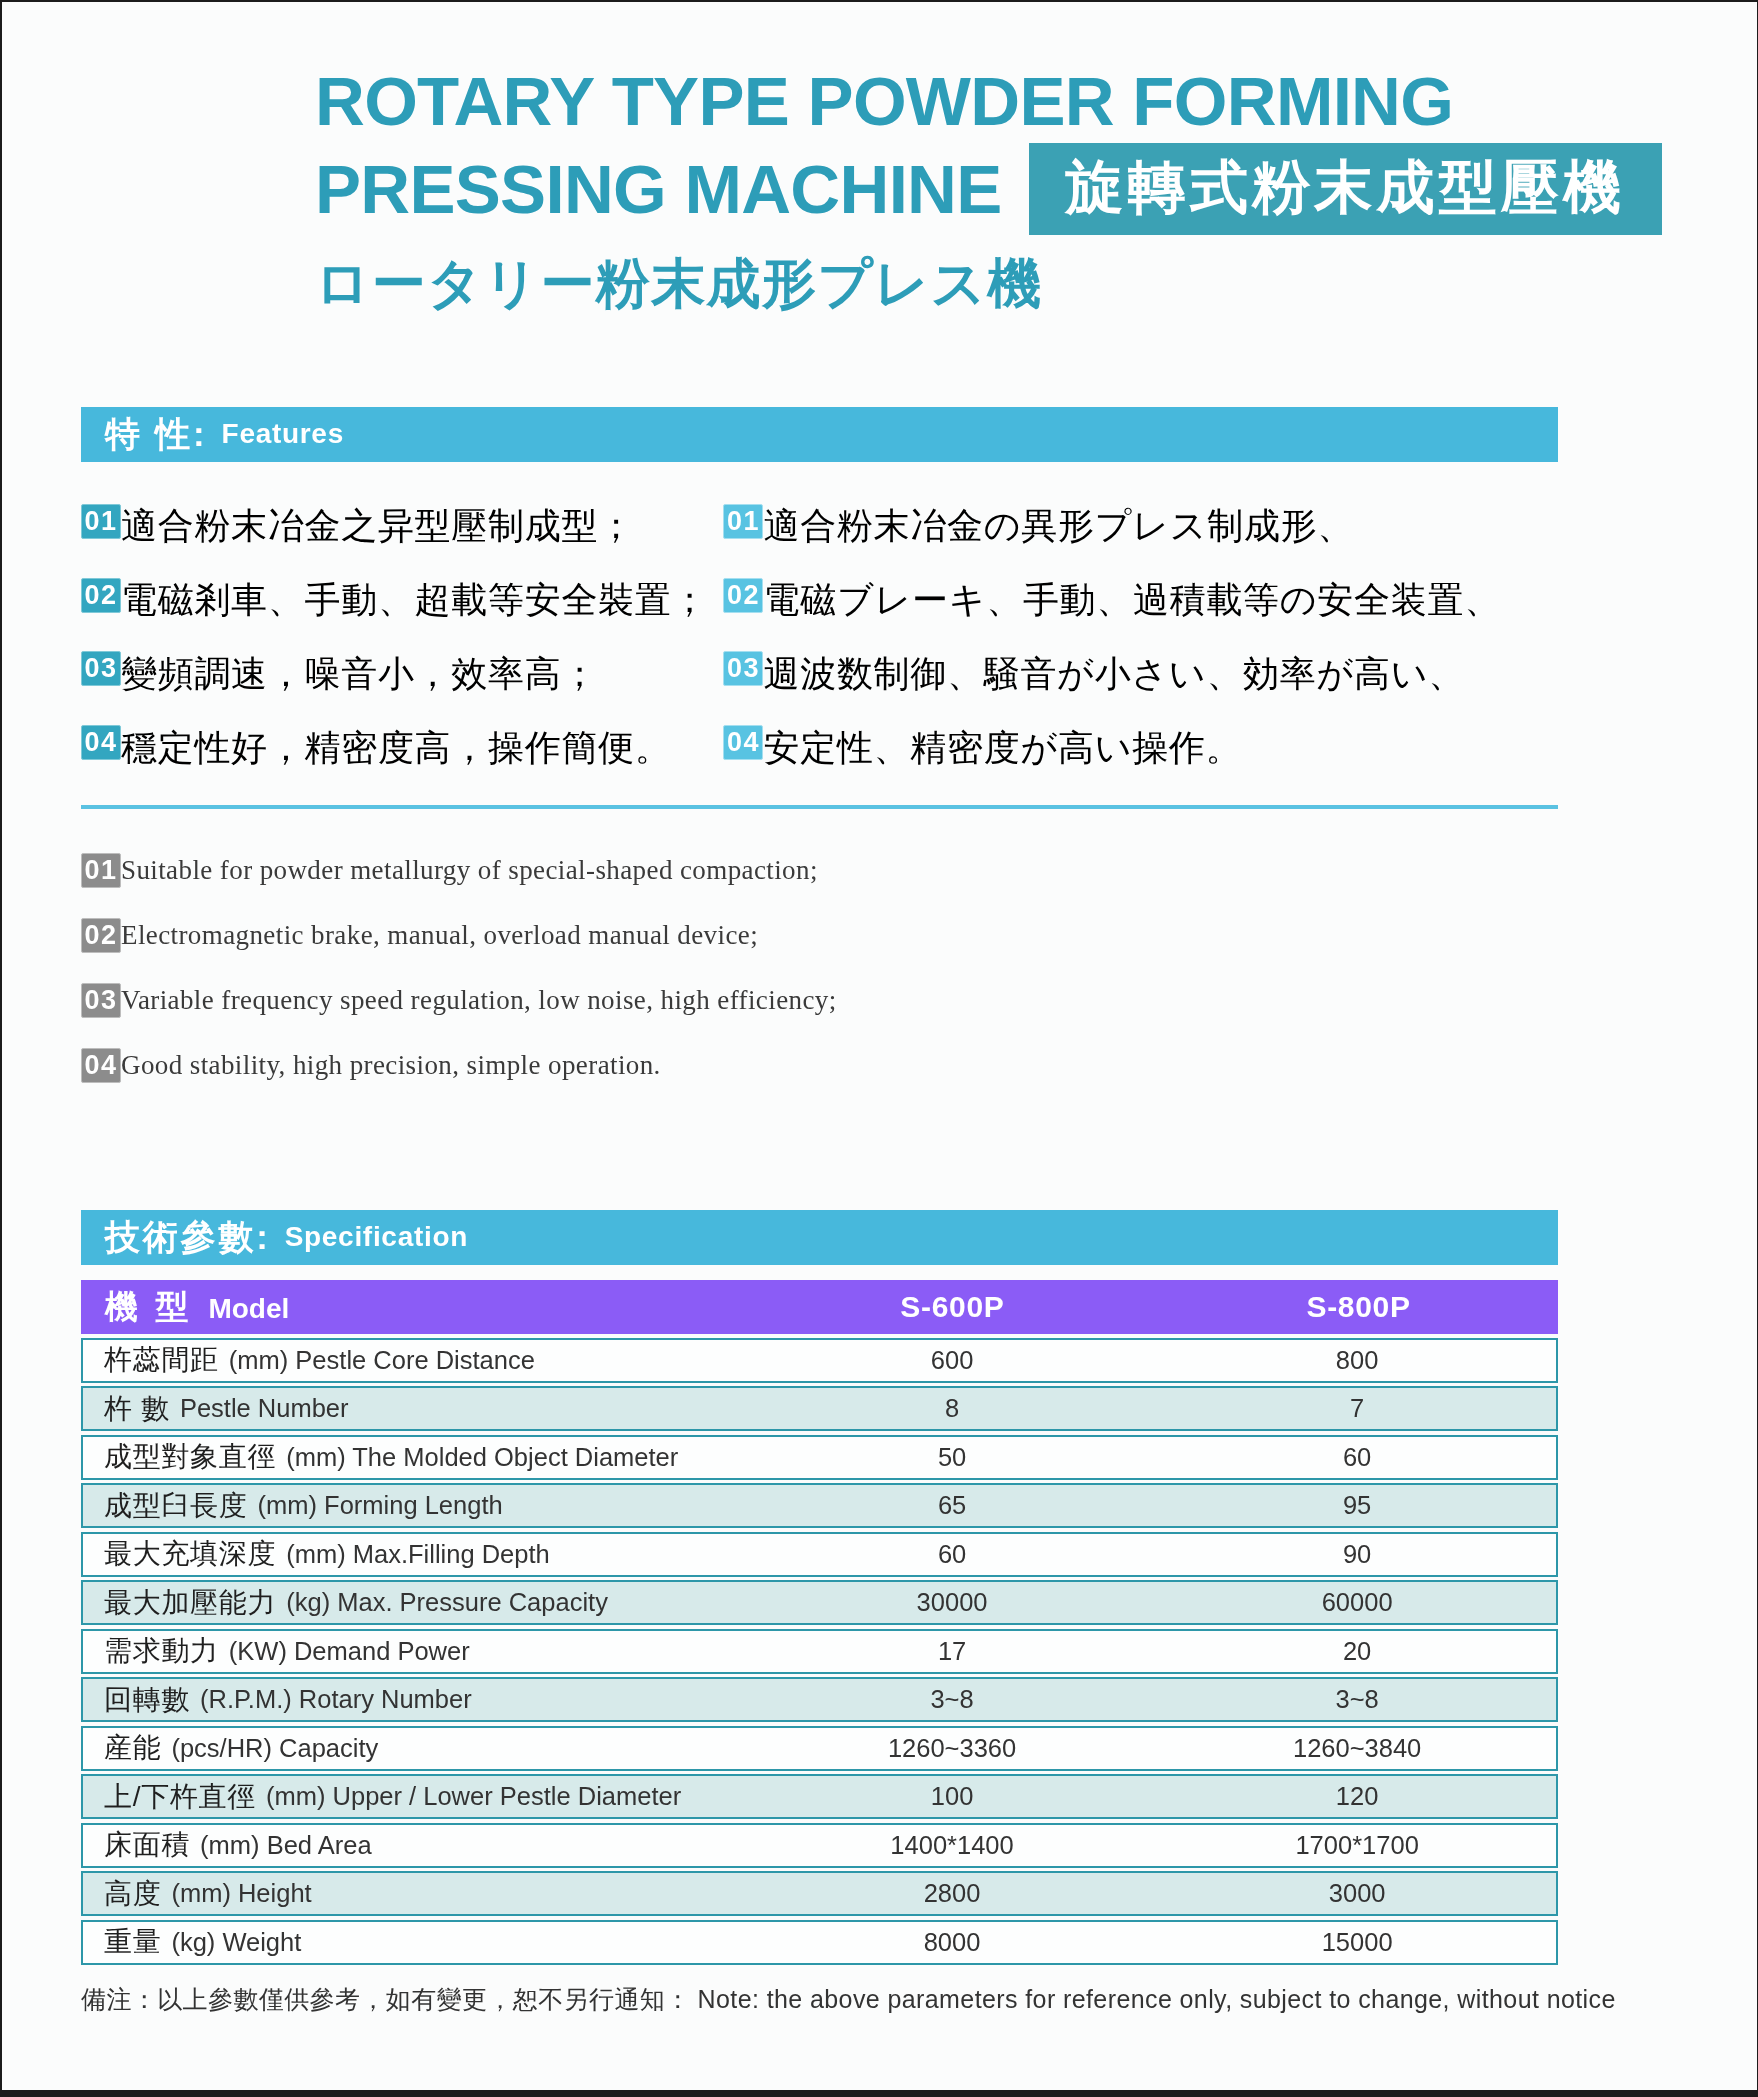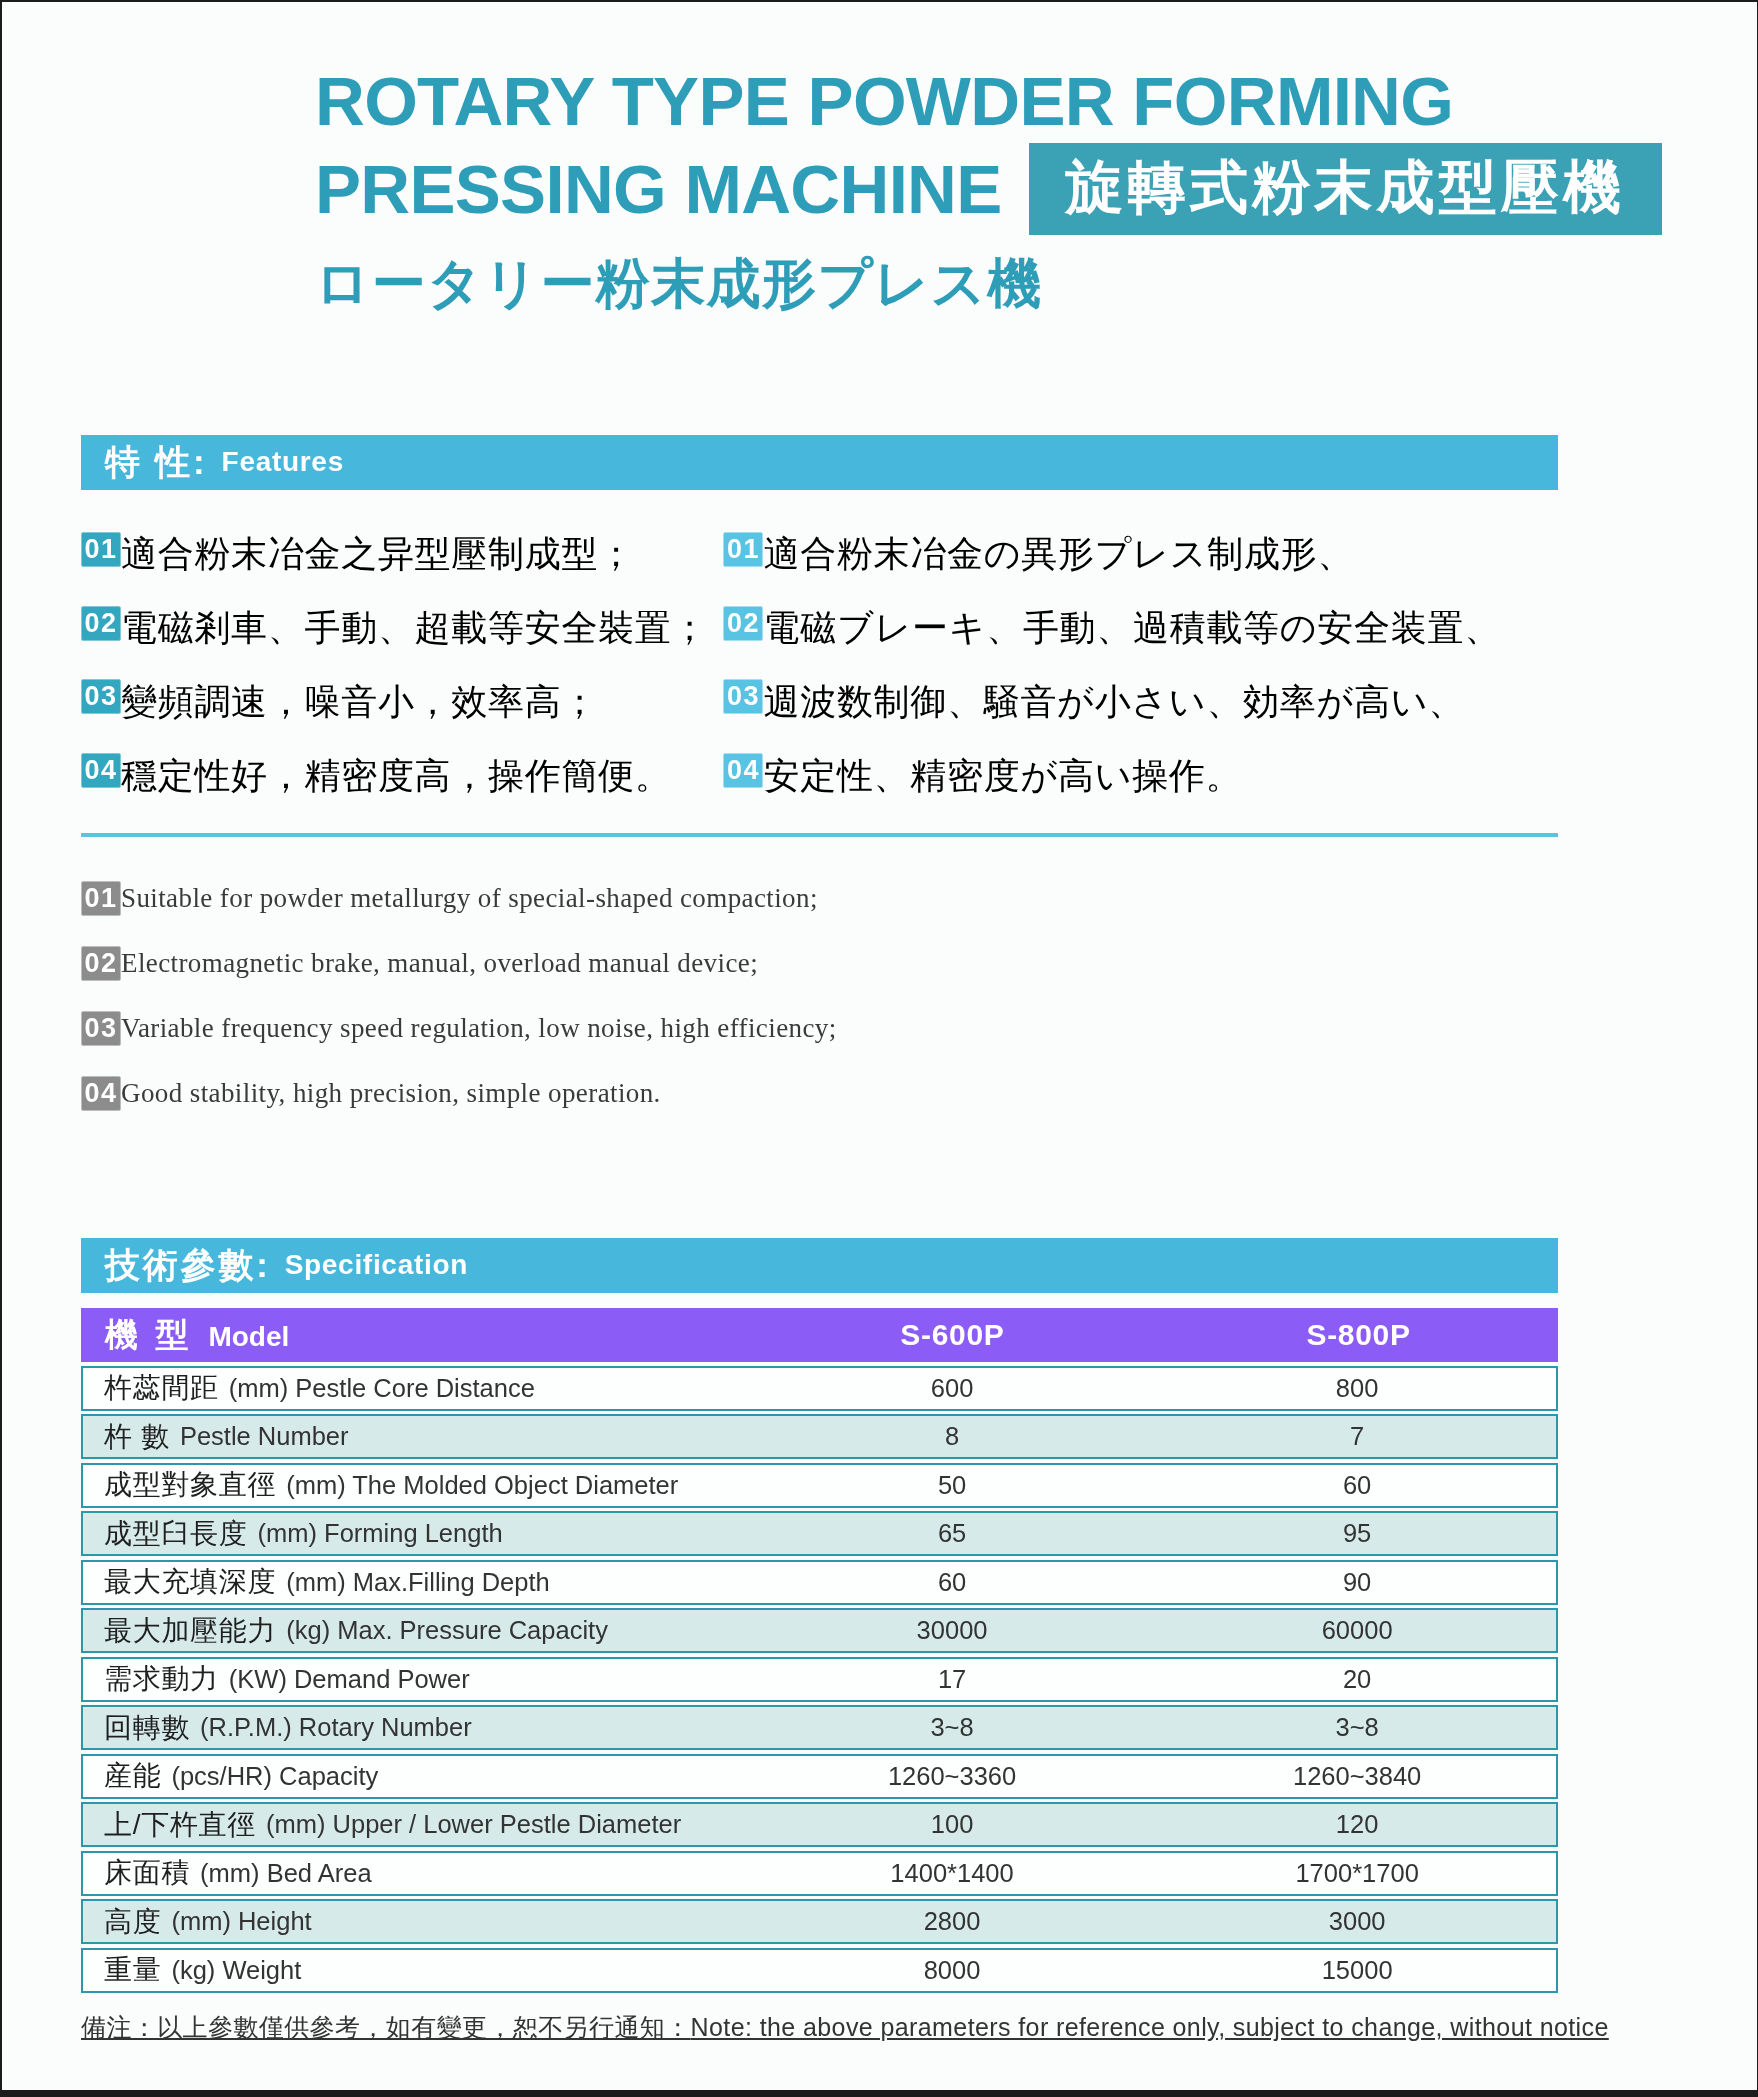--- a/index.html
+++ b/index.html
@@ -45,21 +45,21 @@
   
   .section { margin-left: 79px; width: 1477px; }
   .section-bar {
     height: 55px; background: #47b8dc; color: #fff;
     display: flex; align-items: center; padding-left: 24px;
   }
   .bar-cjk { font-size: 35px; font-weight: 700; letter-spacing: 2.8px; margin-right: 14px; }
   .bar-en  { font-size: 28px; font-weight: 700; letter-spacing: 0.7px; }
 
   
-  .features-section { margin-top: 114px; }
+  .features-section { margin-top: 86px; }
   .features-grid {
     margin-top: 42px;
     display: grid; grid-template-columns: 43.5% 56.5%;
     row-gap: 31px;
   }
   .feature-item { display: flex; align-items: flex-start; }
   .badge {
     min-width: 40px; height: 35px; border-radius: 2.1px;
     display: flex; align-items: center; justify-content: center;
     color: #fff; font-size: 27px; font-weight: 700; letter-spacing: 1.4px;
@@ -99,21 +99,21 @@
   .spec-row:nth-child(odd) { background: #d7eaea; }
   .row-label { padding-left: 21px; display: flex; align-items: center; gap: 10px; white-space: nowrap; overflow: hidden; }
   .row-label-cjk { font-size: 28px; font-weight: 500; color: #1f1f1f; letter-spacing: 0.7px; }
   .row-label-en  { font-size: 25.5px; color: #333; }
   .row-val { text-align: center; font-size: 25.5px; color: #333; }
 
   
   .footer-note {
     margin: 18.4px 0 0 79px;
     font-size: 25px; color: #333; letter-spacing: 0.4px;
-    display: flex; align-items: baseline; white-space: nowrap; text-decoration: underline;
+    display: flex; align-items: baseline; gap: 7px; white-space: nowrap;
   }
 </style>
 </head>
 <body>
 
 <div class="page">
 
   <div class="header-block">
     <div class="title-line1">ROTARY TYPE POWDER FORMING</div>
     <div class="title-row2">

